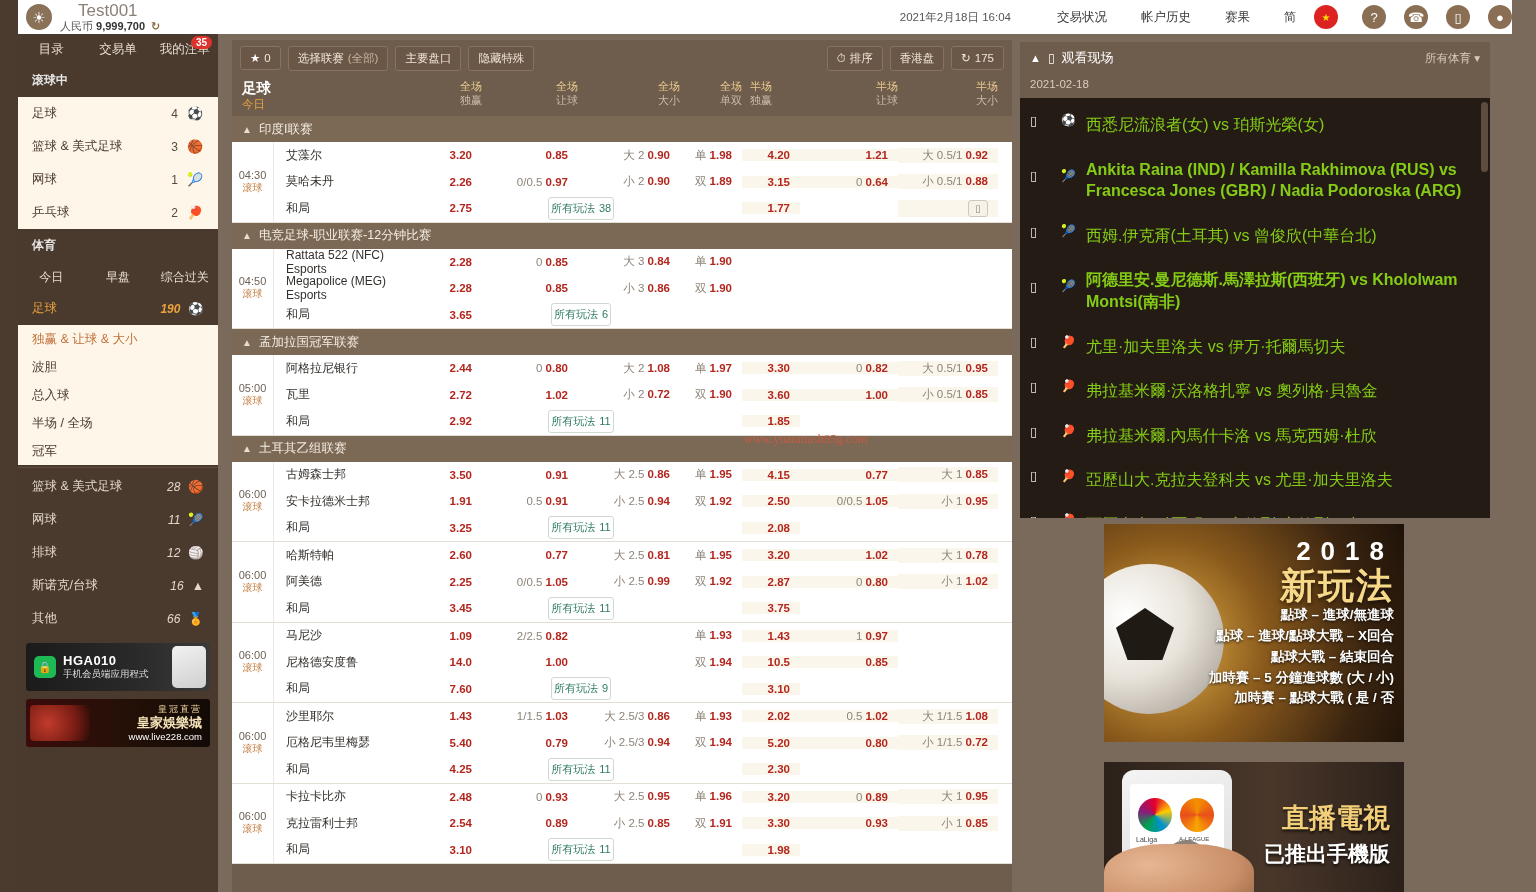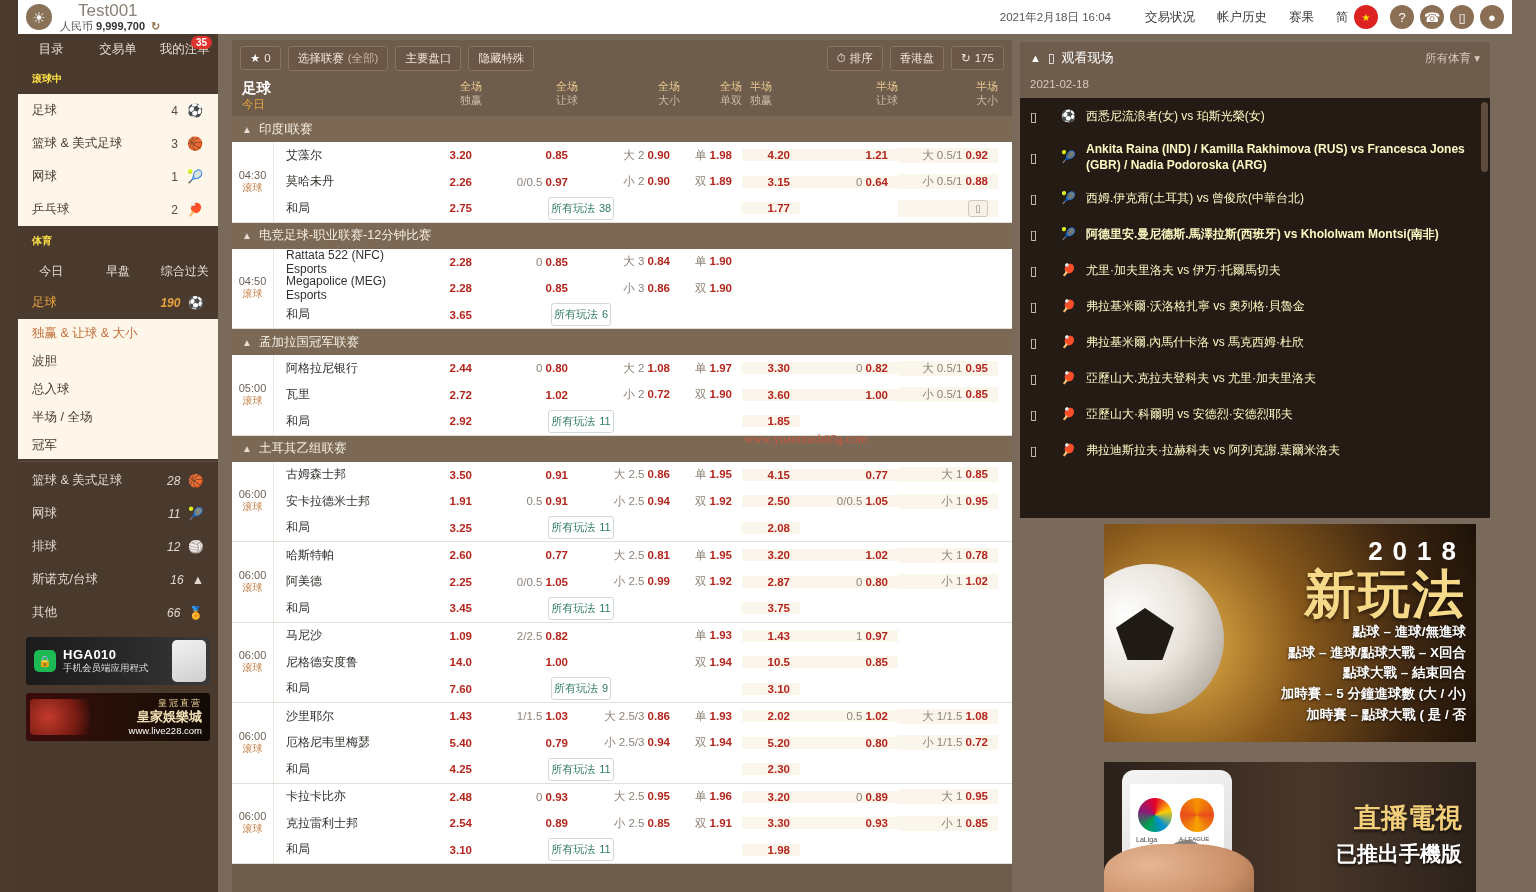--- a/index.html
+++ b/index.html
@@ -23,21 +23,21 @@
     background: #8a7258; display:flex; align-items:center; justify-content:center;
     color:#fff; font-size: 15px; line-height:1;
   }
   .acct-text { margin-left: 8px; line-height: 1.15; }
   .acct-name { font-size: 17px; color: #8a8177; margin-left: 18px; }
   .acct-bal { font-size: 11px; color: #3a3a3a; }
   .acct-bal .cur { color:#555; }
   .acct-bal b { font-weight: bold; color:#333; }
   .refresh-ic { color:#8a6a3a; font-size:11px; margin-left:3px; font-weight:bold; }
 
-  .top-right { margin-left:auto; display:flex; align-items:center; gap:0; padding-right: 8px; }
+  .top-right { margin-left:auto; display:flex; align-items:center; gap:12px; }
   .clock { font-size: 11.5px; color:#555; margin-right: 34px; }
   .topnav { font-size: 12.5px; color:#3c3c3c; margin-right: 22px; cursor:pointer; }
   .lang { font-size: 12px; color:#3c3c3c; margin-right: 6px; }
   .flag {
     width:24px;height:24px;border-radius:50%;background:#d22;
     display:flex;align-items:center;justify-content:center;color:#fd0;font-size:10px;
     margin-right: 6px;
   }
   .cbtn {
     width:24px;height:24px;border-radius:50%;background:#8a6f55;
@@ -46,21 +46,21 @@
   }
 
   
   .sidebar { position:absolute; left:18px; top:34px; width:200px; height:858px; background:#4a392d; }
   .side-tabs { display:flex; height:30px; align-items:center; position:relative; }
   .side-tab { flex:1; text-align:center; font-size:12.5px; color:#e8ddd2; cursor:pointer; }
   .badge {
     position:absolute; right:6px; top:2px; background:#e0322c; color:#fff;
     border-radius:9px; font-size:10px; padding:1px 5px; font-weight:bold;
   }
-  .side-head { font-size:10px; color:#fde047; font-weight:bold; padding:8px 12px 8px 14px; }
+  .side-head { font-size:12px; color:#e5e5e5; font-weight:bold; padding:8px 12px 8px 14px; }
   .side-panel { background:#fdf6e9; }
   .side-row {
     display:flex; align-items:center; height:33px; padding:0 14px;
     font-size:12.5px; color:#4b3a2e; cursor:pointer;
   }
   .side-row .lbl { flex:1; }
   .side-row .cnt { font-size:12px; color:#5a4a3a; margin-right:8px; }
   .side-row .ic { width:18px; text-align:center; font-size:13px; }
   .side-row-dark {
     display:flex; align-items:center; height:33px; padding:0 14px;
@@ -165,36 +165,36 @@
     color:#fff; font-size:13px;
   }
   .live-head .ic { margin-right:7px; font-size:11px; }
   .live-head .tv { margin-right:7px; font-size:12px; }
   .live-head .right-sel { margin-left:auto; font-size:11.5px; color:#d8cabb; cursor:pointer; }
   .live-date { background:#6e5c4c; color:#d9cbbc; font-size:11.5px; padding:4px 10px 8px 10px; }
   .live-list { background:#241b14; height:420px; overflow:hidden; position:relative; }
   .live-item { display:flex; align-items:center; padding:7px 10px; cursor:pointer; min-height:36px;}
   .live-item .mon { width:26px; color:#f0e8df; font-size:13px; }
   .live-item .sp-ic { width:26px; color:#f0e8df; font-size:12px; text-align:center;}
-  .live-item .nm { flex:1; color:#fef9c3; font-size:12px; line-height:1.35; padding-left:4px; }
+  .live-item .nm { flex:1; color:#84cc16; font-size:16px; line-height:1.35; padding-left:4px;margin-top:9px; }
   .live-item .nm.b { font-weight:bold; }
   .lscroll { position:absolute; right:2px; top:4px; width:7px; height:70px; background:#5e4c3e; border-radius:4px; }
 
-  .banner { margin-top:6px; width:372px; margin-left:84px; cursor:pointer; }
+  .banner { margin-top:6px; width:300px; margin-left:84px; cursor:pointer; }
   .b1 {
     height:218px; position:relative; overflow:hidden;
     background: radial-gradient(circle at 20% 55%, #e9b44a 0%, #8a5a1c 38%, #3a2410 75%, #1d1208 100%);
   }
   .b1 .ball { position:absolute; left:-30px; top:40px; width:150px;height:150px;border-radius:50%;
     background: radial-gradient(circle at 35% 35%, #fff 0%, #e8e3da 45%, #9a9186 100%); }
   .b1 .ball:after{ content:""; position:absolute; left:42px; top:44px; width:58px;height:52px;
     background:#201a14; clip-path: polygon(50% 0,100% 38%,80% 100%,20% 100%,0 38%); }
   .b1 .txt { position:absolute; right:10px; top:12px; text-align:right; }
   .b1 .y2018 { color:#fff; font-size:26px; letter-spacing:10px; font-weight:bold; }
-  .b1 .big { color:#f7d98a; font-size:52px; font-weight:bold; letter-spacing:2px; line-height:1.05;
+  .b1 .big { color:#f7d98a; font-size:36px; font-weight:bold; letter-spacing:2px; line-height:1.05;
     text-shadow:0 2px 4px rgba(0,0,0,.6); }
   .b1 .ln { color:#fff; font-size:13.5px; font-weight:bold; line-height:1.55; text-shadow:0 1px 3px rgba(0,0,0,.8);}
   .b2 {
     height:142px; position:relative; overflow:hidden; margin-top:20px;
     background: linear-gradient(90deg,#2b211a 0%, #4a372a 55%, #2b211a 100%);
   }
   .b2 .ph { position:absolute; left:18px; top:8px; width:110px; height:140px; border-radius:12px;
      background:linear-gradient(160deg,#f4f4f4,#d8d8d8); }
   .b2 .scr { position:absolute; left:8px; top:14px; width:94px;height:112px;background:#fff;border-radius:3px;}
   .b2 .laliga { position:absolute; left:16px; top:28px; width:34px;height:34px; border-radius:50%;

